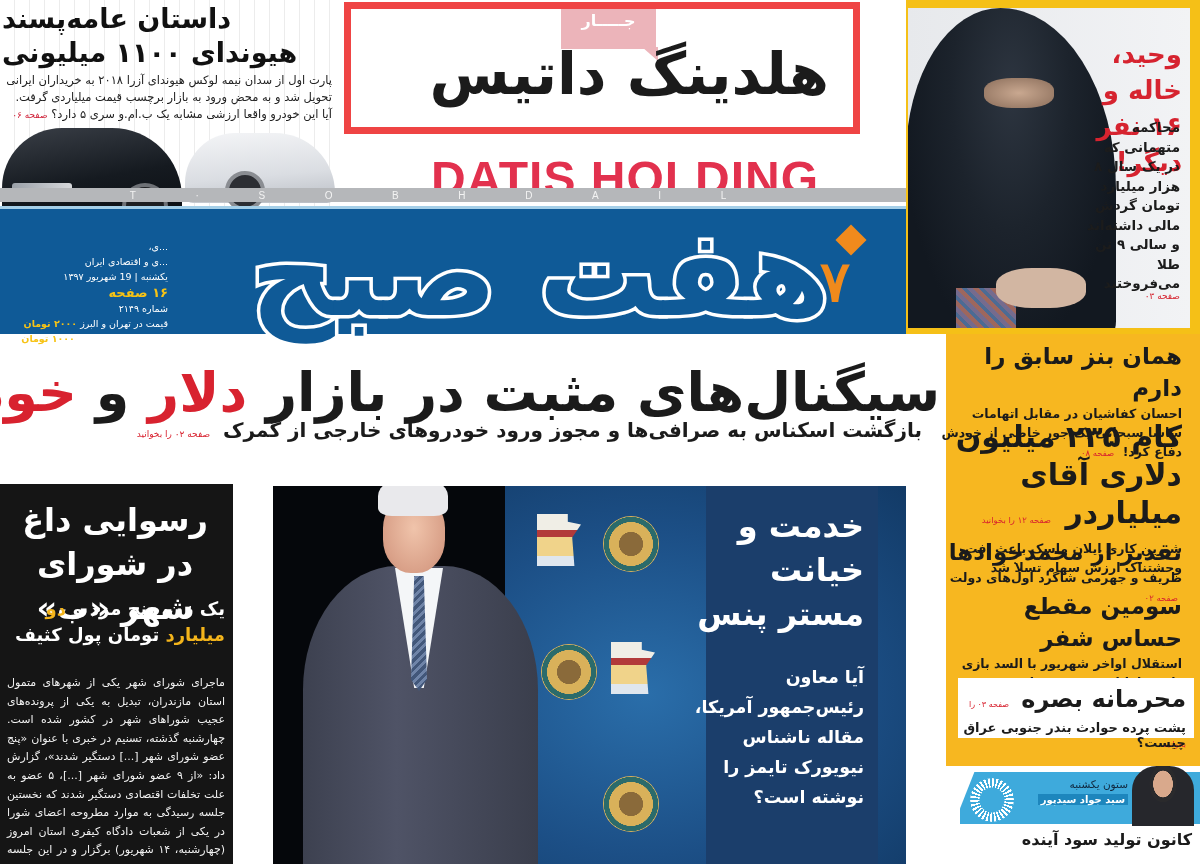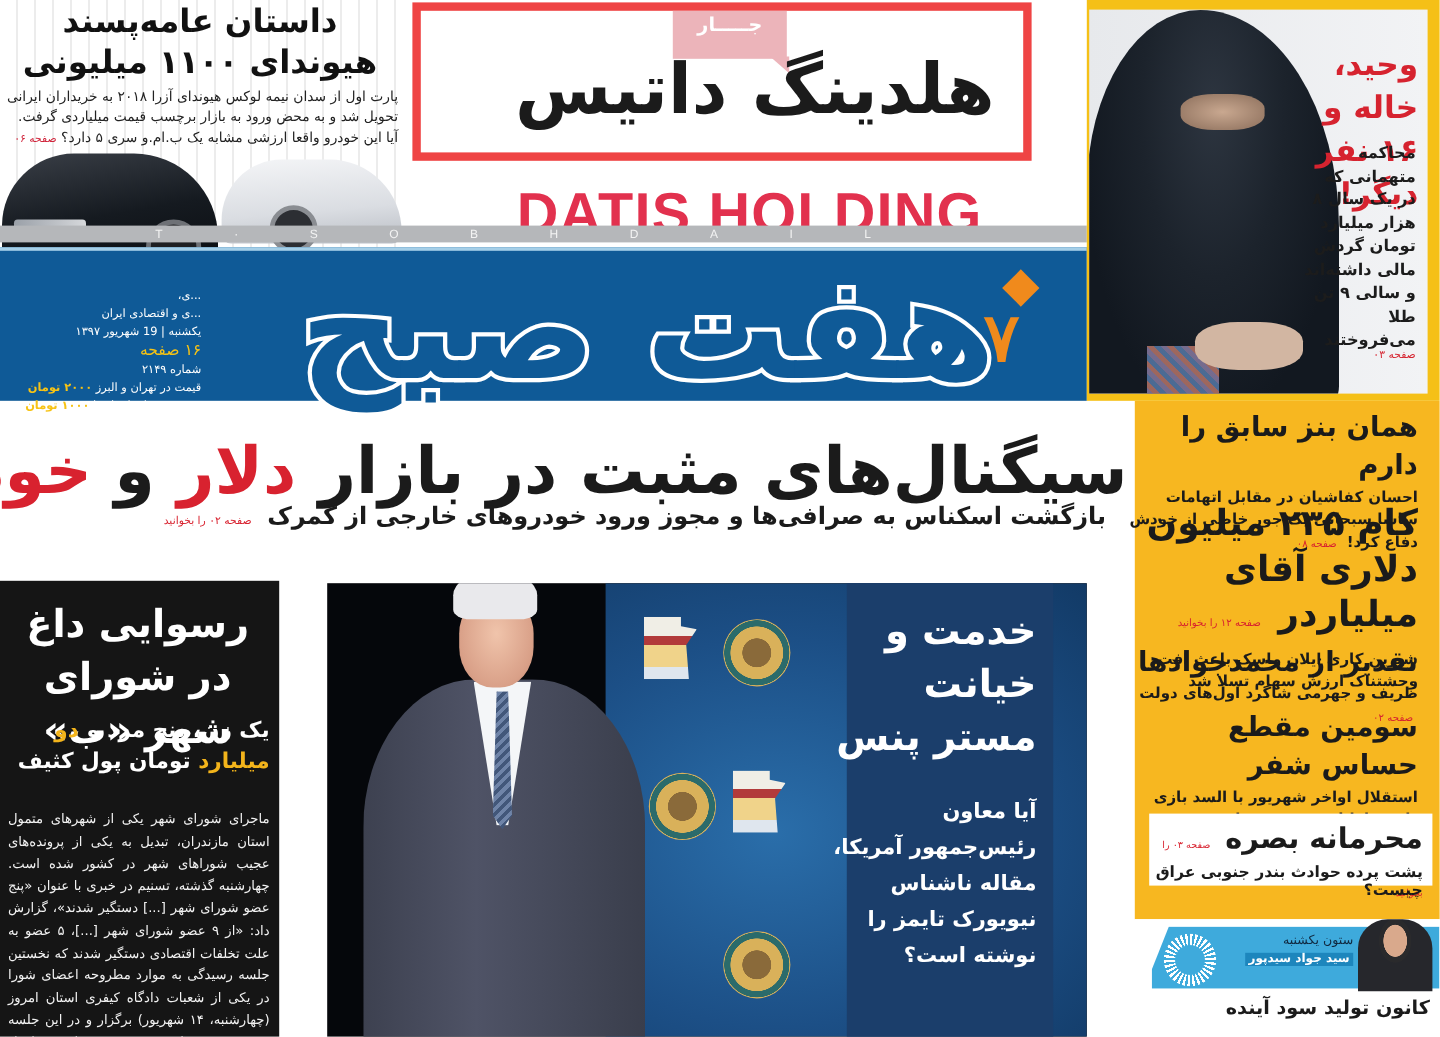--- a/index.html
+++ b/index.html
@@ -2,21 +2,21 @@
 <html><head>
 <meta charset="utf-8">
 <style>
   * { box-sizing: border-box; margin: 0; padding: 0; }
   html, body { width: 1200px; height: 864px; overflow: hidden; background: #ffffff; }
   body { position: relative; font-family: "DejaVu Sans", sans-serif; direction: rtl; color: #1a1a1a; }
   .abs { position: absolute; }
 
   
   #car-teaser { left: 0; top: 0; width: 340px; height: 215px; background: repeating-linear-gradient(90deg,#fff 0 14px,#ececec 14px 15px); }
-  #car-teaser .title { position:absolute; right: 8px; top: 2px; width: 330px; font-weight: bold; font-size: 27px; line-height: 34px; text-align: center; color:#111; letter-spacing:-0.5px; }
+  #car-teaser .title { position:absolute; right: 8px; top: 2px; width: 330px; font-weight: bold; font-size: 27px; line-height: 34px; text-align: left; color:#111; letter-spacing:-0.5px; }
   #car-teaser .body { position:absolute; right: 8px; top: 72px; width: 330px; font-size: 11.5px; line-height: 17px; text-align: right; color:#222; }
   #car-teaser .pg { color: #d0233a; font-size: 9px; }
   .car-black { position:absolute; left: 2px; top: 128px; width: 180px; height: 90px; border-radius: 60px 70px 10px 10px; background: linear-gradient(170deg,#3a3f47 0%,#151a20 55%,#0b0e12 100%); }
   .car-black:before { content:""; position:absolute; left:10px; top:55px; width:60px; height:18px; background:linear-gradient(90deg,#9aa0a8,#d6d8db); border-radius:3px; }
   .car-black:after { content:""; position:absolute; left:120px; top:55px; width:38px; height:38px; border-radius:50%; background:#1e1f22; border:4px solid #6e7176; }
   .car-white { position:absolute; left: 185px; top: 133px; width: 150px; height: 70px; border-radius: 50px 60px 8px 8px; background: linear-gradient(175deg,#f4f5f7 0%,#dadde2 60%,#b9bdc4 100%); }
   .car-white:after { content:""; position:absolute; left:40px; top:38px; width:32px; height:32px; border-radius:50%; background:#2c2e33; border:4px solid #8a8d92; }
 
   
   #ad-box { left: 344px; top: 2px; width: 516px; height: 132px; border: 7px solid #ef4444; background:#fff; }
@@ -28,21 +28,21 @@
   
   #daily-strip { left: 0; top: 188px; width: 906px; height: 14px; background: #b5b7ba; color:#f3f3f3; font-family:"Liberation Sans",sans-serif; font-size: 10px; direction: ltr; display:flex; justify-content: space-around; align-items:center; padding: 0 150px 0 100px; }
 
   
   #masthead { left: 0; top: 206px; width: 906px; height: 128px; background: #0f5a97; border-top: 3px solid #a5cfe8; }
   #logo { position:absolute; left: 150px; top: -10px; width: 720px; height: 150px; direction: rtl; }
   #logo .word { position:absolute; right: 40px; top: 0; font-size: 118px; font-weight: bold; color: #0f5a97; -webkit-text-stroke: 7px #ffffff; paint-order: stroke fill; letter-spacing: -6px; line-height: 150px; }
   #logo .seven { position:absolute; right: 20px; top: 50px; font-size: 56px; font-weight: bold; color: #f08a1c; font-family:"Liberation Sans",sans-serif; }
   #logo .diamond { position:absolute; right: 8px; top: 30px; width: 22px; height: 22px; background:#f08a1c; transform: rotate(45deg); }
   #mast-info { position:absolute; left: 8px; top: 30px; width: 160px; color: #fff; font-size: 9.5px; line-height: 15px; text-align: right; }
-  #mast-info .pages { color: #f7c315; font-weight: normal; font-size: 13px; line-height: 17px; }
+  #mast-info .pages { color: #f7c315; font-weight: bold; font-size: 13px; line-height: 17px; }
   #mast-info .price { color: #f7c315; font-weight: bold; }
 
   
   #right-photo { left: 906px; top: 0; width: 294px; height: 334px; background:#f5c017; }
   #right-photo .inner { position:absolute; left: 2px; top: 8px; width: 282px; height: 320px; background: linear-gradient(90deg,#e7e9ec 0%,#f2f3f5 100%); overflow:hidden; }
   .woman { position:absolute; left: -2px; top: 0; width: 210px; height: 330px; background: radial-gradient(ellipse at 50% 25%, #2d3540 0%, #1c232c 40%, #121820 75%); border-radius: 45% 55% 5% 5%; }
   .woman .face { position:absolute; left: 78px; top: 70px; width: 70px; height: 30px; background: radial-gradient(ellipse,#c9a890 0%,#8a6d5a 100%); border-radius: 40%; }
   .woman .hands { position:absolute; left: 90px; top: 260px; width: 90px; height: 40px; background: #d2b6a2; border-radius: 40%; }
   .woman .patch { position:absolute; left: 50px; top: 280px; width: 60px; height: 40px; background: repeating-linear-gradient(45deg,#8d7fa8 0 4px,#c07a6c 4px 8px,#5a7fb0 8px 12px); opacity:.8; }
   #right-photo .head { position:absolute; right: 8px; top: 28px; width: 120px; font-weight: bold; font-size: 26px; line-height: 36px; color: #d6232f; text-align: right; }

